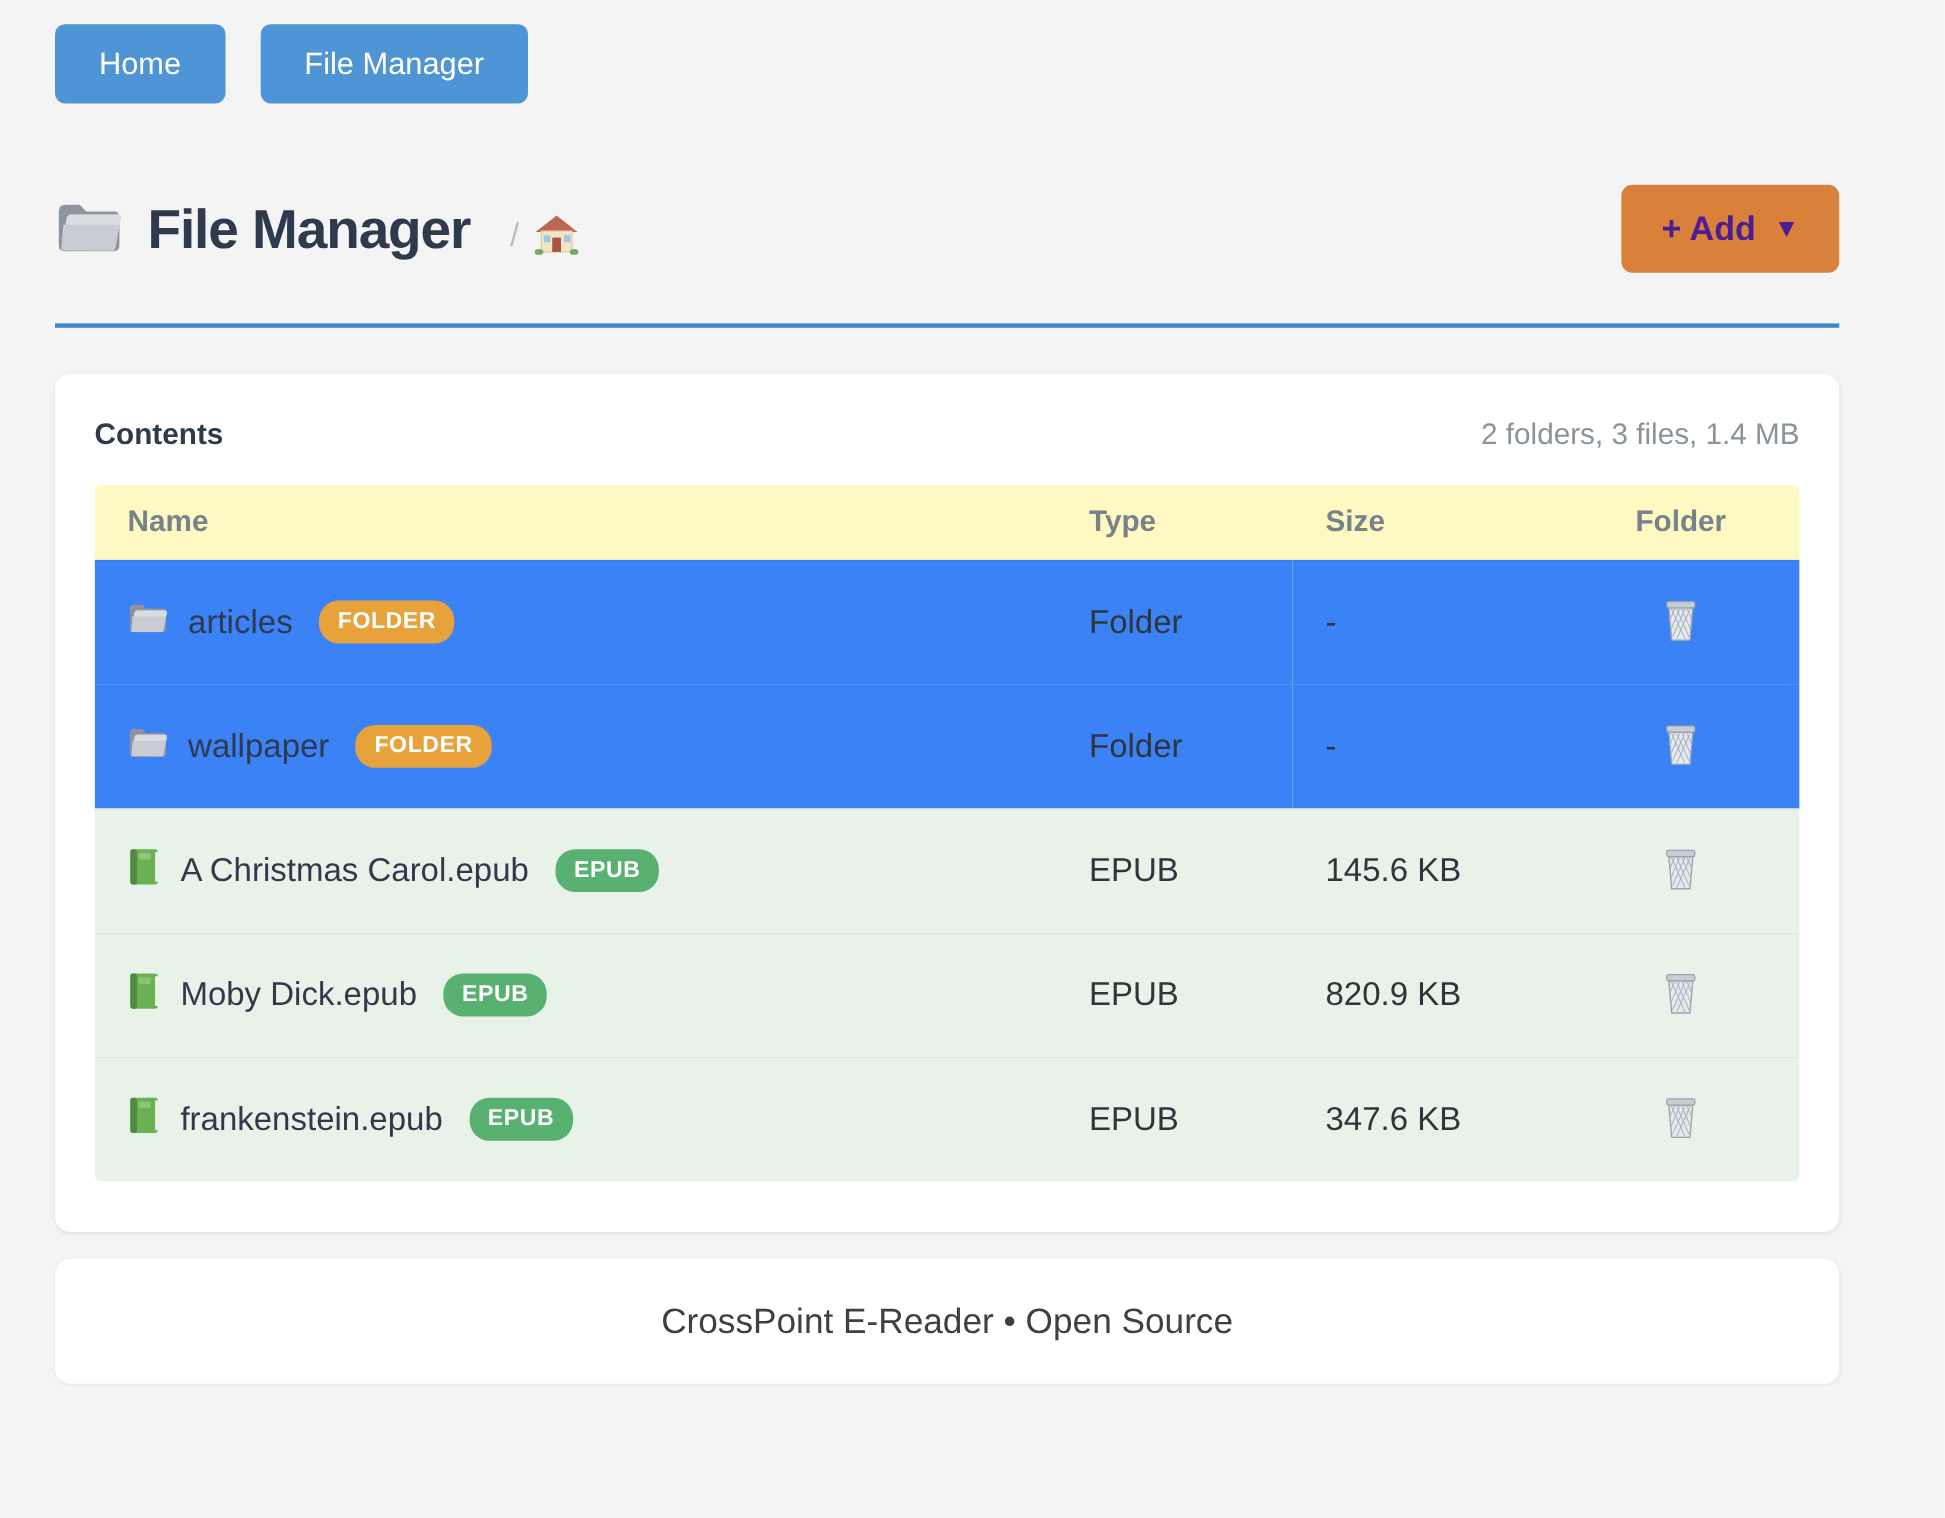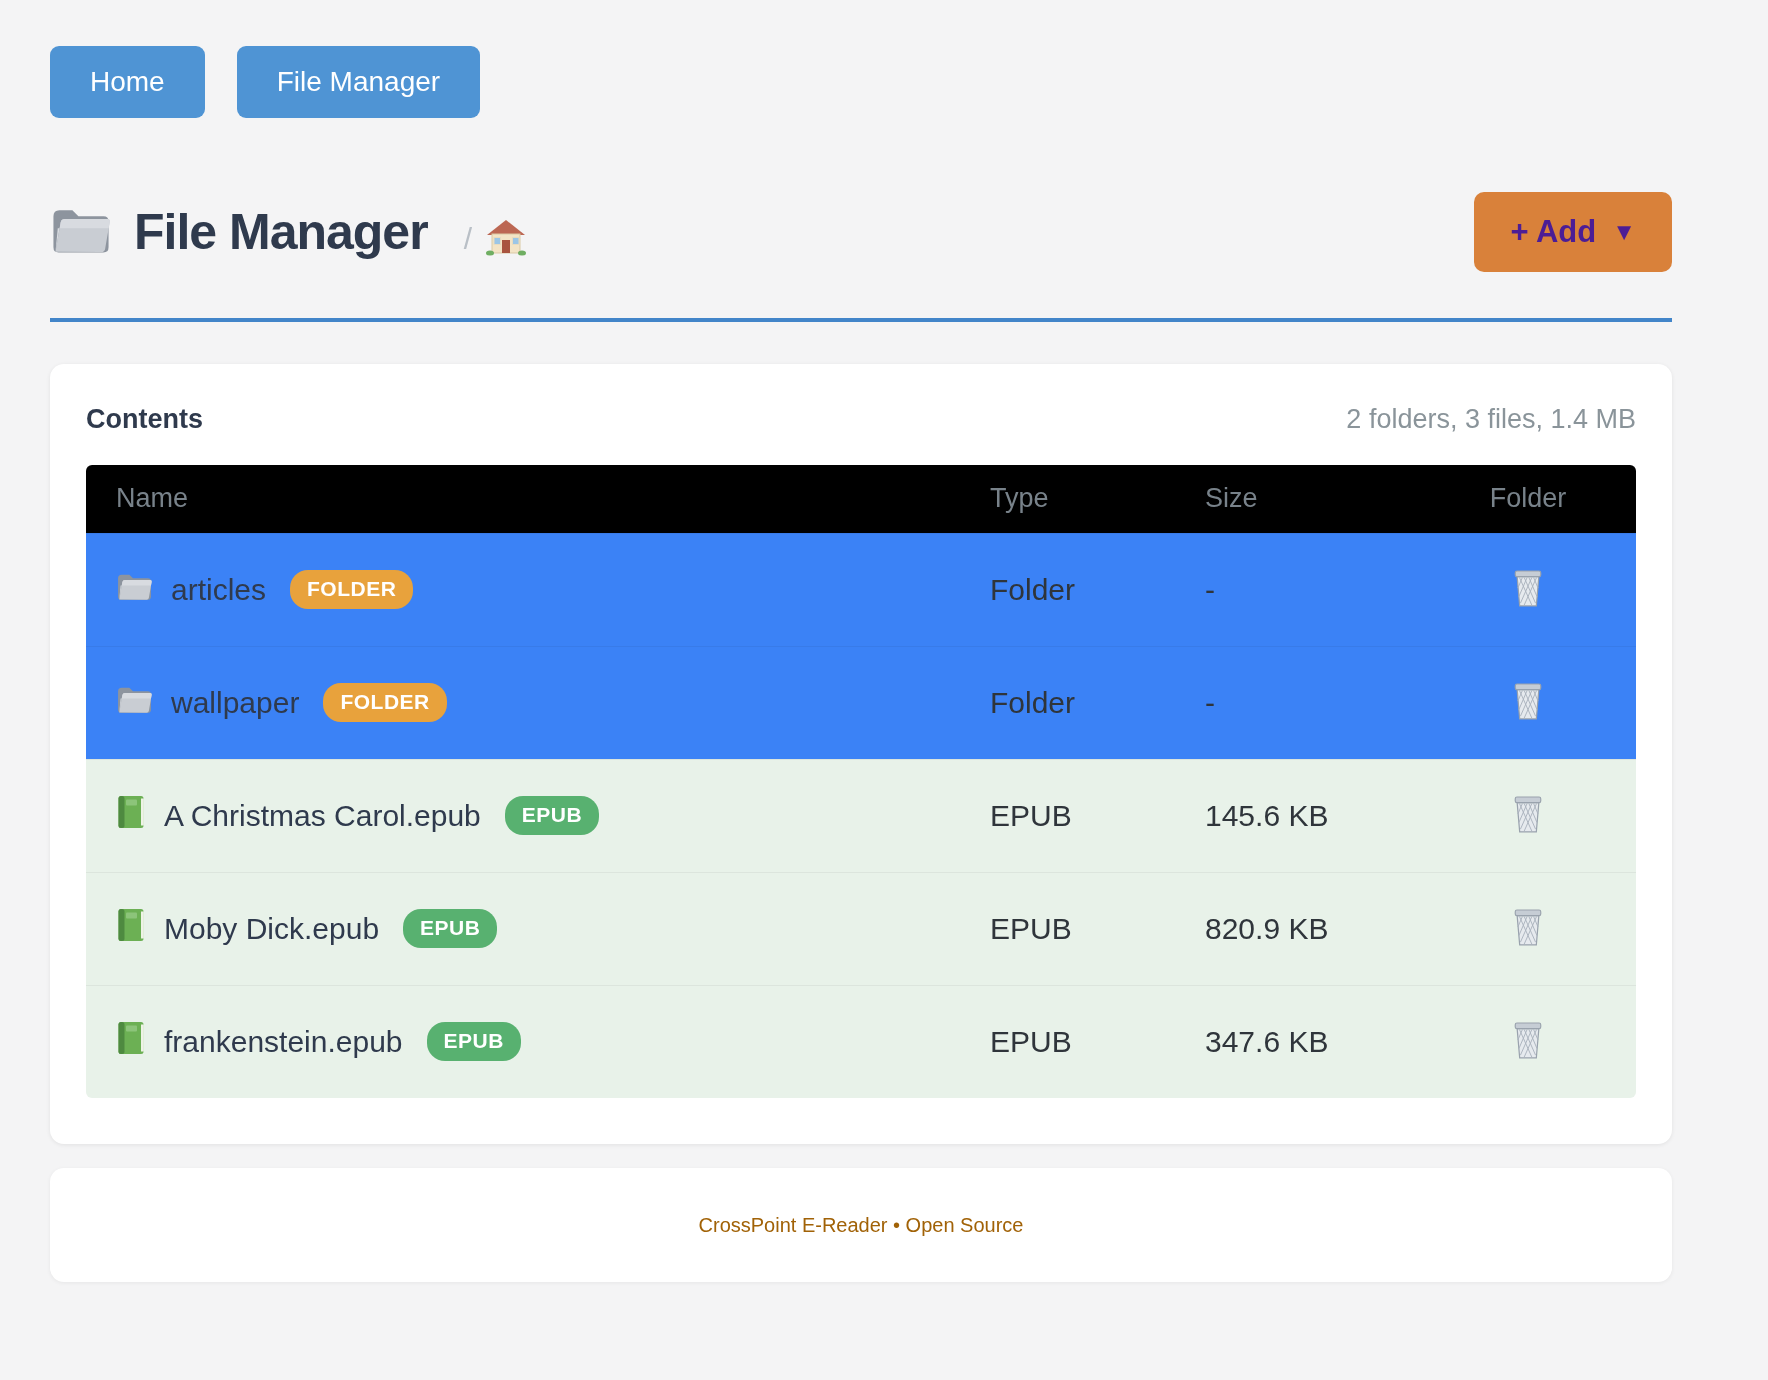--- a/index.html
+++ b/index.html
@@ -3,21 +3,21 @@
 <meta charset="utf-8">
 <style>
   * { margin:0; padding:0; box-sizing:border-box; }
   html,body { width:1768px; height:1380px; }
   body {
     background:#f4f4f5;
     font-family:"Liberation Sans", sans-serif;
     color:#2f3a4d;
     overflow:hidden;
   }
-  .page { width:1622px; margin-left:50px; padding-top:46px; }
+  .page { width:1622px; margin-left:50px; padding-top:22px; }
 
   
   .navbar { display:flex; gap:32px; }
   .nav-btn {
     background:#4f94d4; color:#ffffff; border:none; cursor:pointer;
     font-family:"Liberation Sans", sans-serif;
     font-size:28px; height:72px; padding:0 40px; border-radius:9px;
   }
 
   
@@ -45,21 +45,21 @@
   .card-head { display:flex; align-items:baseline; }
   .card-title { font-size:27px; font-weight:800; color:#2f3a4d; }
   .card-summary { margin-left:auto; font-size:27px; color:#8a949a; }
 
   table.files { width:100%; border-collapse:collapse; margin-top:30px; border-radius:6px; overflow:hidden; table-layout:fixed; }
   table.files col.c-name { width:auto; }
   table.files col.c-type { width:215px; }
   table.files col.c-size { width:245px; }
   table.files col.c-actions { width:216px; }
   thead th {
-    background:#000000; text-align:left; font-size:27px; font-weight:400; color:#78828a;
+    background:#fef9c3; text-align:left; font-size:27px; font-weight:700; color:#78828a;
     height:68px; padding-left:30px;
   }
   thead th.th-actions { text-align:center; padding-left:0; }
   tbody td { height:113px; padding-left:30px; font-size:30px; color:#2f353b; border-top:1px solid rgba(0,0,0,0.05); }
   tbody td.td-actions { text-align:center; padding-left:0; }
   tbody tr.row-folder { background:#3b82f6; }
   tbody tr.row-epub { background:#e8f2e9; }
 
   .name-wrap { display:flex; align-items:center; gap:18px; }
   .file-name { color:#2f3a4d; }
@@ -71,21 +71,21 @@
   .badge-epub { background:#58b170; }
 
   .trash-btn { background:none; border:none; cursor:pointer; padding:4px; }
 
   
   .footer-card {
     background:#ffffff; border-radius:14px; margin-top:24px; height:114px;
     display:flex; align-items:center; justify-content:center;
     box-shadow:0 1px 4px rgba(0,0,0,0.06);
   }
-  .footer-text { color:#a16207; font-size:20px; }
+  .footer-text { color:#404040; font-size:32px; }
 
   .icon { display:inline-block; vertical-align:middle; }
 </style>
 </head>
 <body>
 
 <div class="page">
 
   <div class="navbar">
     <button class="nav-btn">Home</button>

